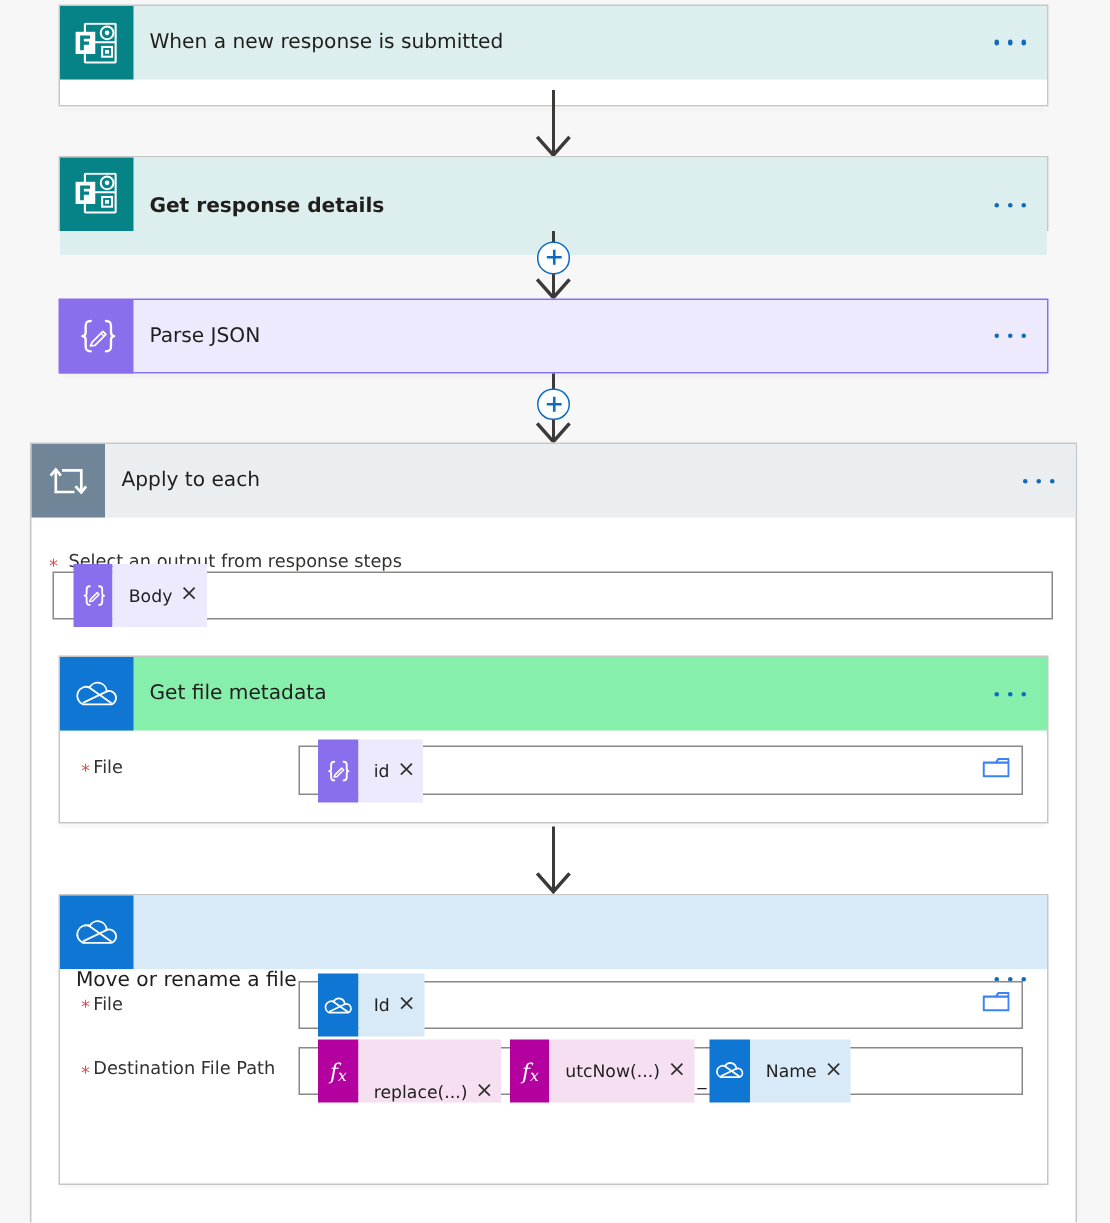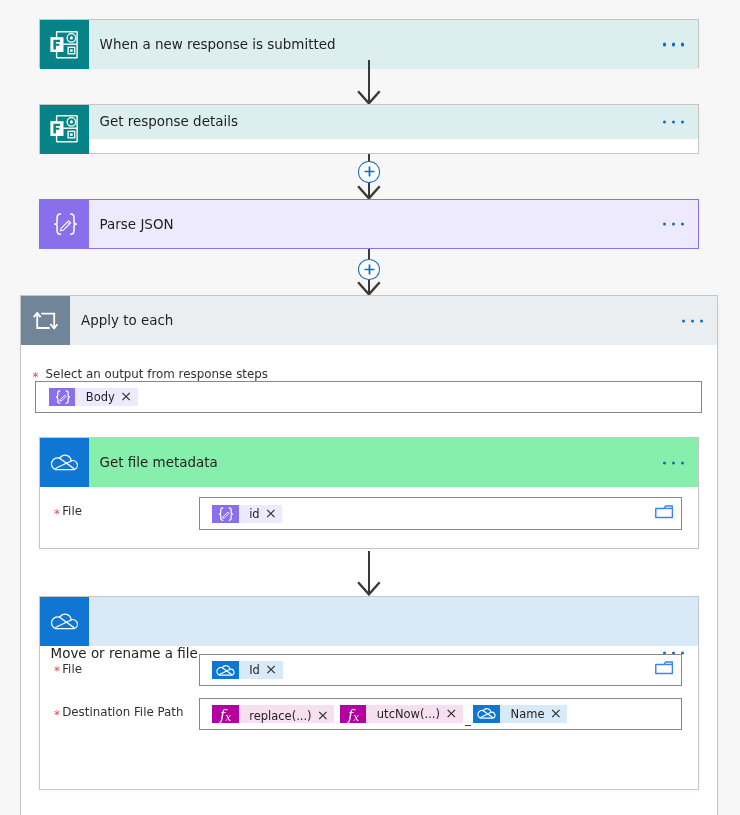--- a/index.html
+++ b/index.html
@@ -41,37 +41,37 @@
   
   .req{color:#e04a4a;font-size:12px;line-height:1;width:8.2px;display:inline-block;position:relative;top:2.5px;}
   .select-output-label .req{width:13px;}
   .field-label{font-size:11.85px;color:#323130;}
   .input-box{box-sizing:border-box;border:1px solid #8a8886;background:#fff;
              display:flex;align-items:center;}
   .row{display:flex;align-items:center;}
   .row-label{display:flex;align-items:center;}
 
   
-  .token{display:inline-flex;align-items:stretch;height:18px;margin-right:5.3px;}
+  .token{display:inline-flex;align-items:stretch;height:42px;margin-right:5.3px;}
   .token-icon{width:26.8px;flex:0 0 26.8px;display:flex;align-items:center;justify-content:center;}
   .token-body{display:flex;align-items:center;padding:0 5.4px 0 10.4px;gap:5.2px;}
   .token-text{font-size:11.5px;color:#201f1e;white-space:nowrap;}
   .token-x{font-size:14.5px;color:#323130;line-height:1;cursor:pointer;font-family:"DejaVu Sans",sans-serif;position:relative;top:-0.5px;}
   .plain-text{font-size:12px;color:#201f1e;width:5.4px;margin-left:-2.9px;margin-right:2.9px;align-self:flex-end;position:relative;top:-2.8px;overflow:visible;}
 
   .picker{margin-left:auto;margin-right:8px;display:flex;align-items:center;position:relative;top:-2.1px;}
   .chev{margin-left:auto;margin-right:19.4px;display:flex;align-items:center;position:relative;top:2.4px;}
   .dd-value{font-size:11.5px;color:#201f1e;padding-left:11.1px;position:relative;top:1px;}
 </style>
 </head>
 <body>
 
 <div class="canvas">
 
-  <div class="card" style="left:38.6px;top:19px;width:660px;height:49px;">
+  <div class="card" style="left:38.6px;top:3px;width:660px;height:68px;">
     <div class="card-head" style="background:#dceeed;height:48.9px;">
       <div class="card-icon" style="background:#068387;">
         <svg width="28" height="28" viewBox="0 0 28 28" aria-hidden="true">
           <rect x="6.6" y="0.8" width="20.5" height="25.9" rx="0.5" fill="none" stroke="#fff" stroke-width="1.4"></rect>
           <line x1="13.2" y1="13.2" x2="27.1" y2="13.2" stroke="#fff" stroke-width="1.4"></line>
           <circle cx="21.4" cy="6.9" r="4.25" fill="none" stroke="#fff" stroke-width="1.35"></circle>
           <circle cx="21.4" cy="6.9" r="1.55" fill="#fff"></circle>
           <rect x="18.1" y="16.3" width="6.6" height="6.5" fill="none" stroke="#fff" stroke-width="1.35"></rect>
           <rect x="20.0" y="18.3" width="2.7" height="2.5" fill="#fff"></rect>
           <rect x="0.4" y="6.2" width="13.1" height="14.8" fill="#fff"></rect>
@@ -90,21 +90,21 @@
   </div>
 
   <div class="conn" style="left:368.8px;top:59.6px;">
     <div class="conn-line" style="height:44px;"></div>
     <svg class="arrowhead" width="24" height="15" style="left:-11.9px;top:30.4px;">
       <path d="M1.1 1.3 L11.9 13.4 L22.7 1.3" fill="none" stroke="#3b3a39" stroke-width="2.35"></path>
     </svg>
   </div>
 
   <div class="card" style="left:38.6px;top:103.6px;width:660px;height:50.9px;">
-    <div class="card-head" style="background:#dceeed;height:34px;">
+    <div class="card-head" style="background:#dceeed;height:65px;font-weight:bold;">
       <div class="card-icon" style="background:#068387;">
         <svg width="28" height="28" viewBox="0 0 28 28" aria-hidden="true">
           <rect x="6.6" y="0.8" width="20.5" height="25.9" rx="0.5" fill="none" stroke="#fff" stroke-width="1.4"></rect>
           <line x1="13.2" y1="13.2" x2="27.1" y2="13.2" stroke="#fff" stroke-width="1.4"></line>
           <circle cx="21.4" cy="6.9" r="4.25" fill="none" stroke="#fff" stroke-width="1.35"></circle>
           <circle cx="21.4" cy="6.9" r="1.55" fill="#fff"></circle>
           <rect x="18.1" y="16.3" width="6.6" height="6.5" fill="none" stroke="#fff" stroke-width="1.35"></rect>
           <rect x="20.0" y="18.3" width="2.7" height="2.5" fill="#fff"></rect>
           <rect x="0.4" y="6.2" width="13.1" height="14.8" fill="#fff"></rect>
           <path d="M3.4 18.5 V8.7 H10.0 V10.9 H5.9 V12.7 H9.4 V14.8 H5.9 V18.5 Z" fill="#068387"></path>

